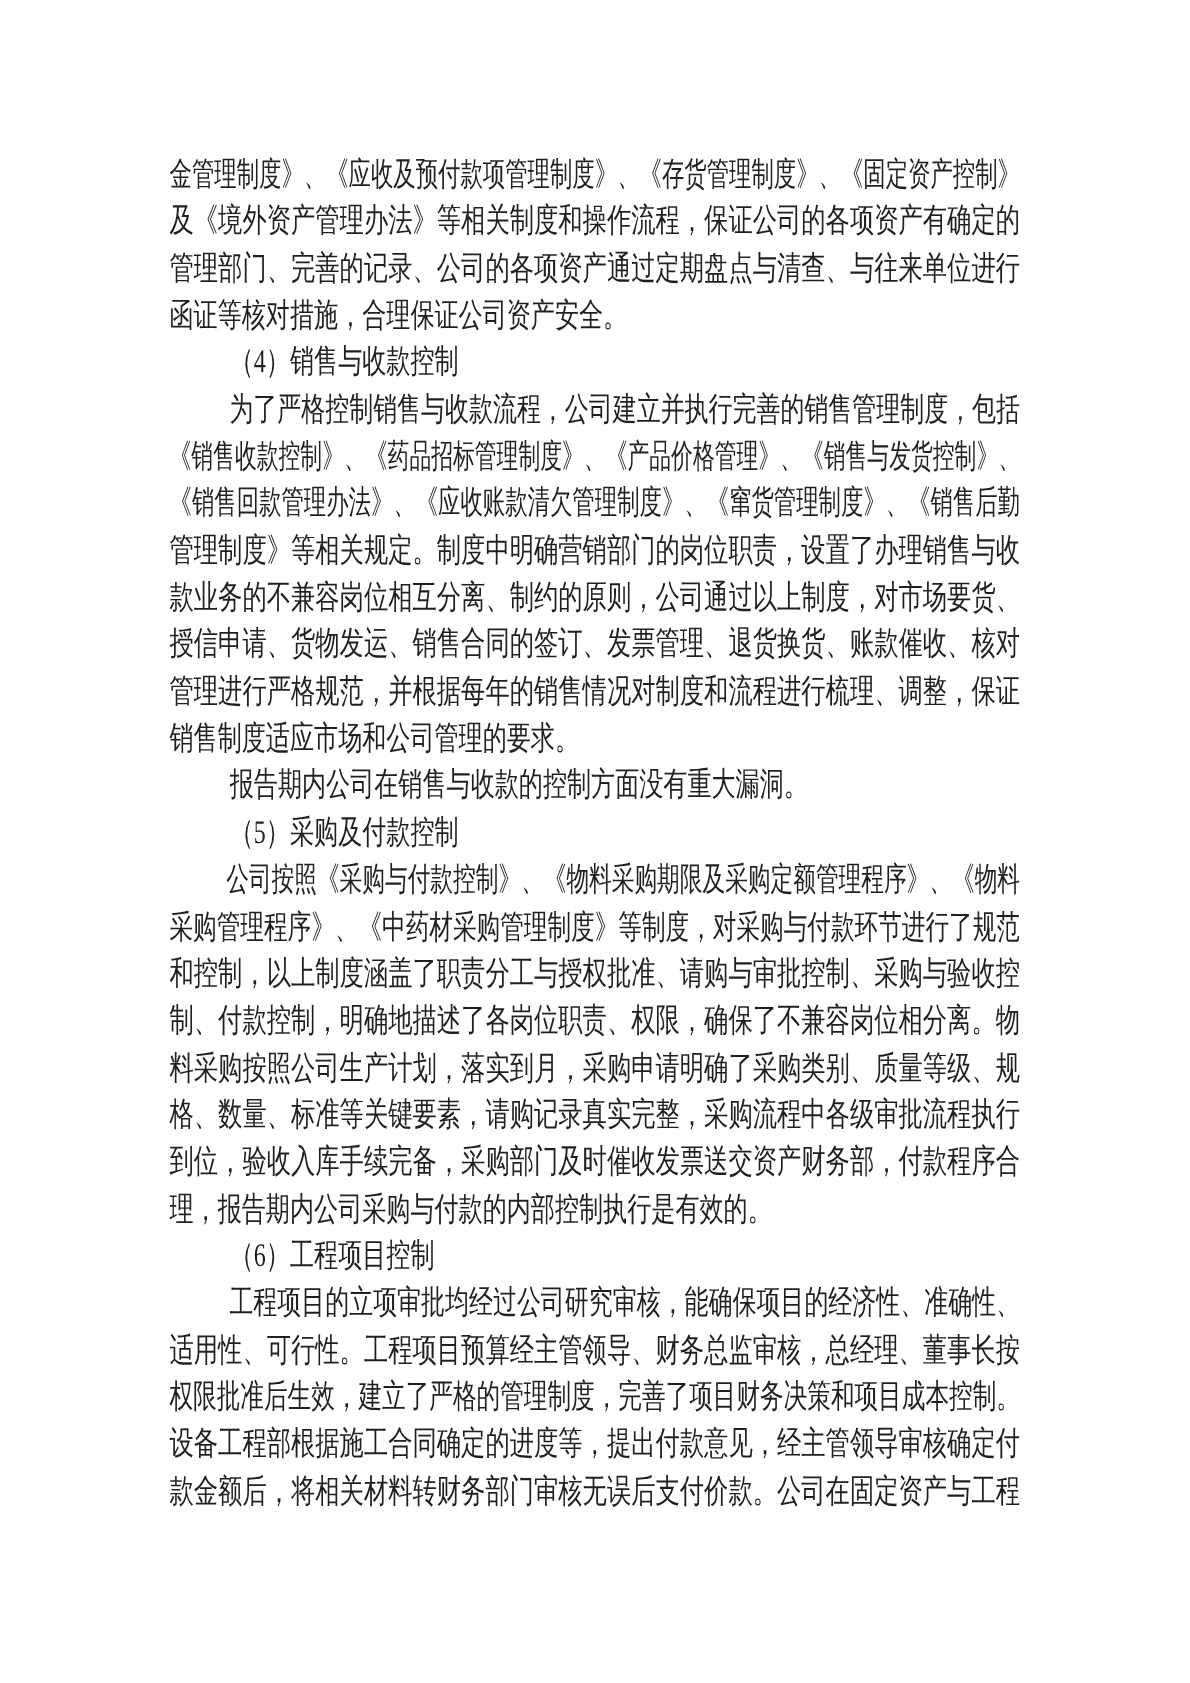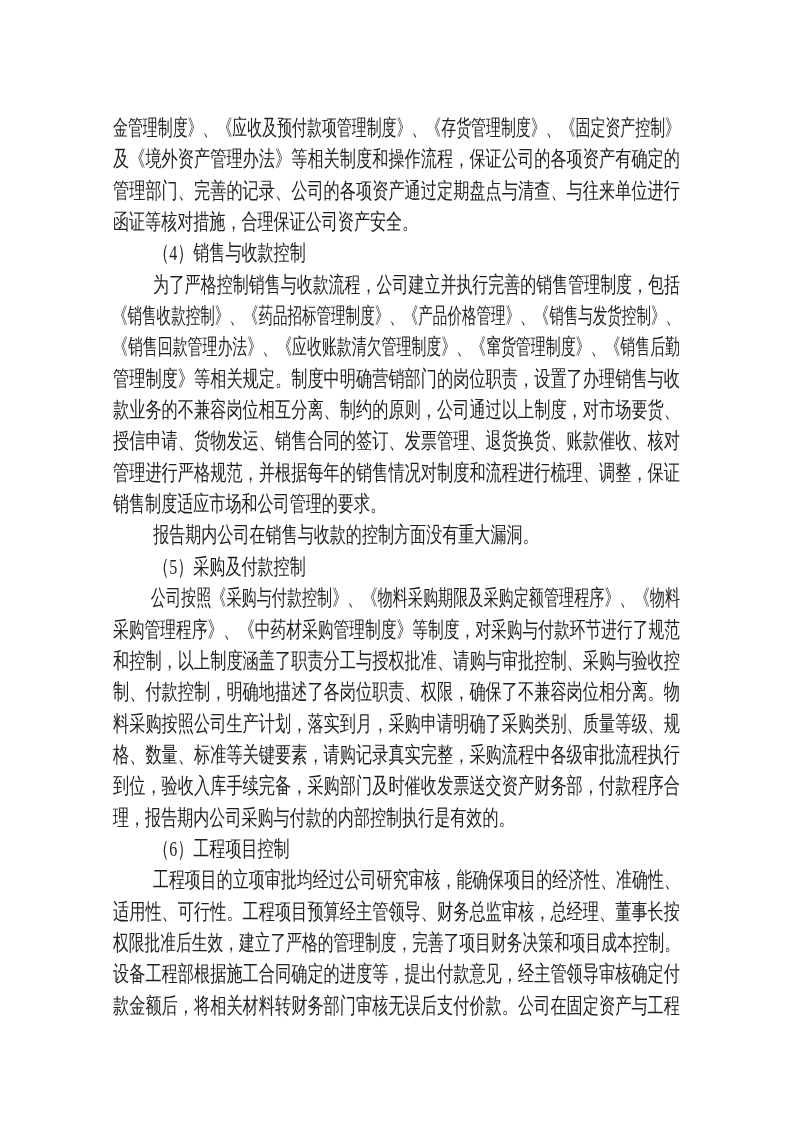--- a/index.html
+++ b/index.html
@@ -17,21 +17,21 @@
   .page {
     position: absolute;
     left: 0; top: 0;
     width: 793px;
     height: 1122px;
     background: #ffffff;
   }
   .textblock {
     position: absolute;
     left: 113px;
-    top: 112px;
+    top: 100px;
     width: 567px;
   }
   .ln {
     display: block;
     white-space: nowrap;
     height: 31.35px;
     line-height: 31.35px;
     font-size: 22px;
     color: #1f1f1f;
     transform-origin: 0 50%;

